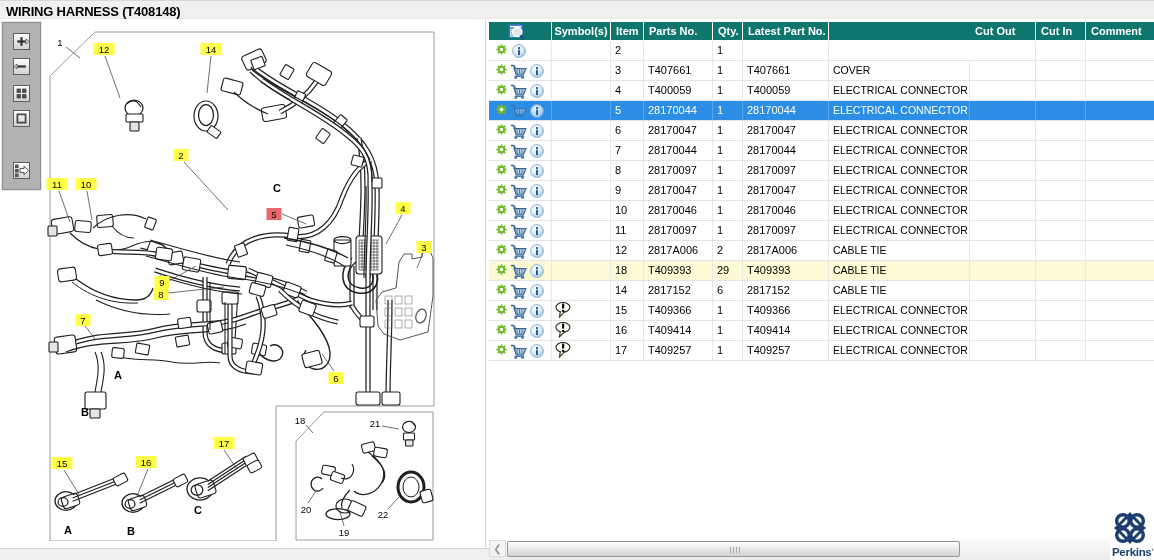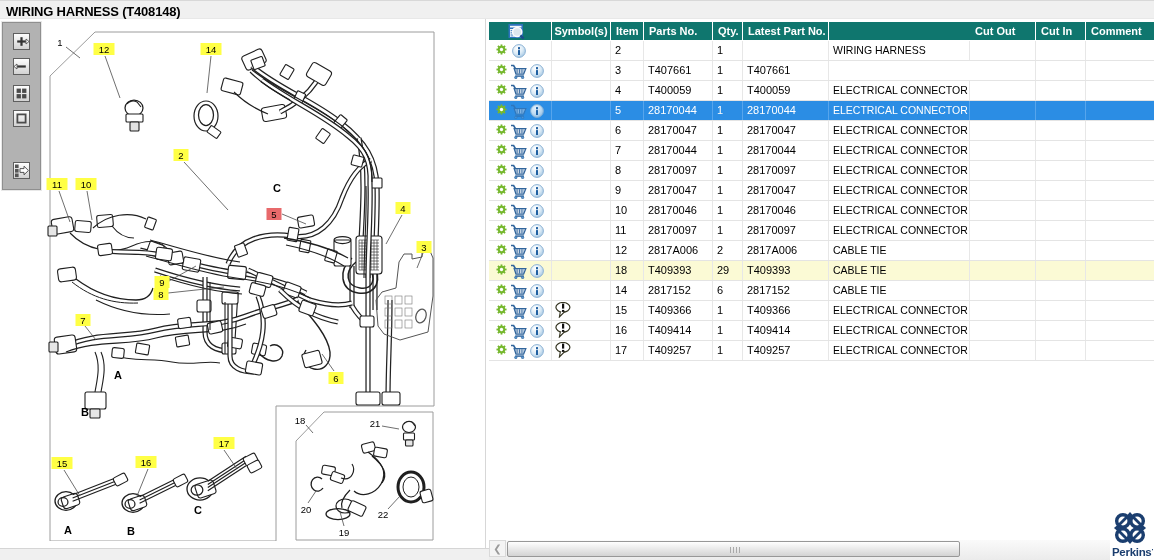--- a/index.html
+++ b/index.html
@@ -443,21 +443,20 @@
             <svg class="ic-info" width="14" height="14" viewBox="0 0 14 14">
               <use href="#g-info"></use>
             </svg>
           </span>
         </div>
         <div class="c c2"></div>
         <div class="c c3">2</div>
         <div class="c c4"></div>
         <div class="c c5">1</div>
         <div class="c c6"></div>
-        <div class="c c7">WIRING HARNESS</div>
         <div class="c c8"></div>
         <div class="c c9"></div>
         <div class="c c10"></div>
       </div>
 <div class="trow">
         <div class="c c1">
           <span class="gp" style="left:7px">
             <svg class="ic-gear" width="11" height="11" viewBox="0 0 24 24">
               <use href="#g-gear"></use>
             </svg>
@@ -471,20 +470,21 @@
             <svg class="ic-info" width="14" height="14" viewBox="0 0 14 14">
               <use href="#g-info"></use>
             </svg>
           </span>
         </div>
         <div class="c c2"></div>
         <div class="c c3">3</div>
         <div class="c c4">T407661</div>
         <div class="c c5">1</div>
         <div class="c c6">T407661</div>
+        <div class="c c7">COVER</div>
         <div class="c c8"></div>
         <div class="c c9"></div>
         <div class="c c10"></div>
       </div>
 <div class="trow">
         <div class="c c1">
           <span class="gp" style="left:7px">
             <svg class="ic-gear" width="11" height="11" viewBox="0 0 24 24">
               <use href="#g-gear"></use>
             </svg>

